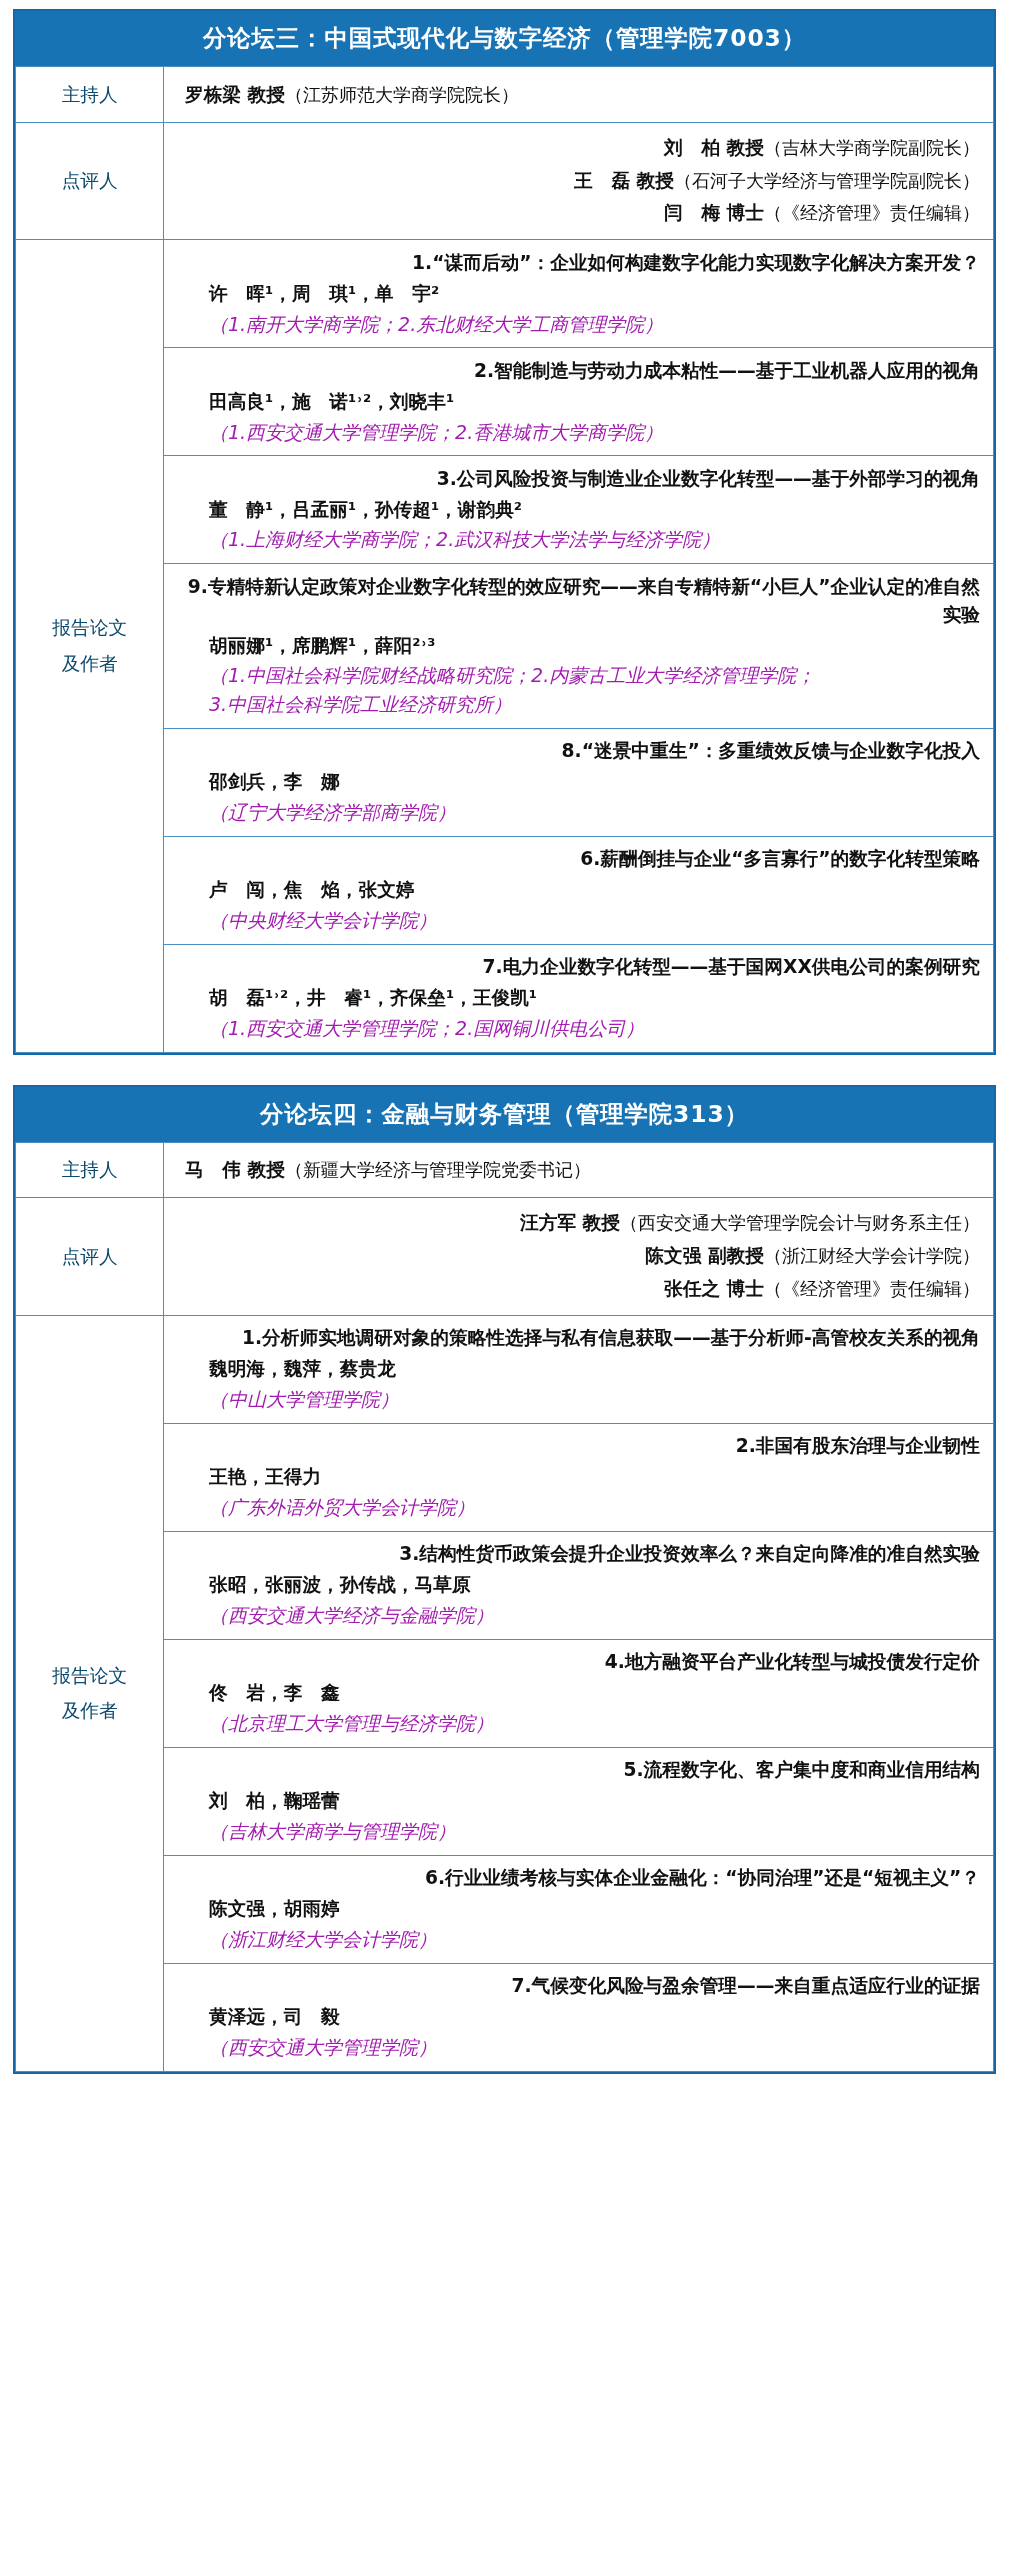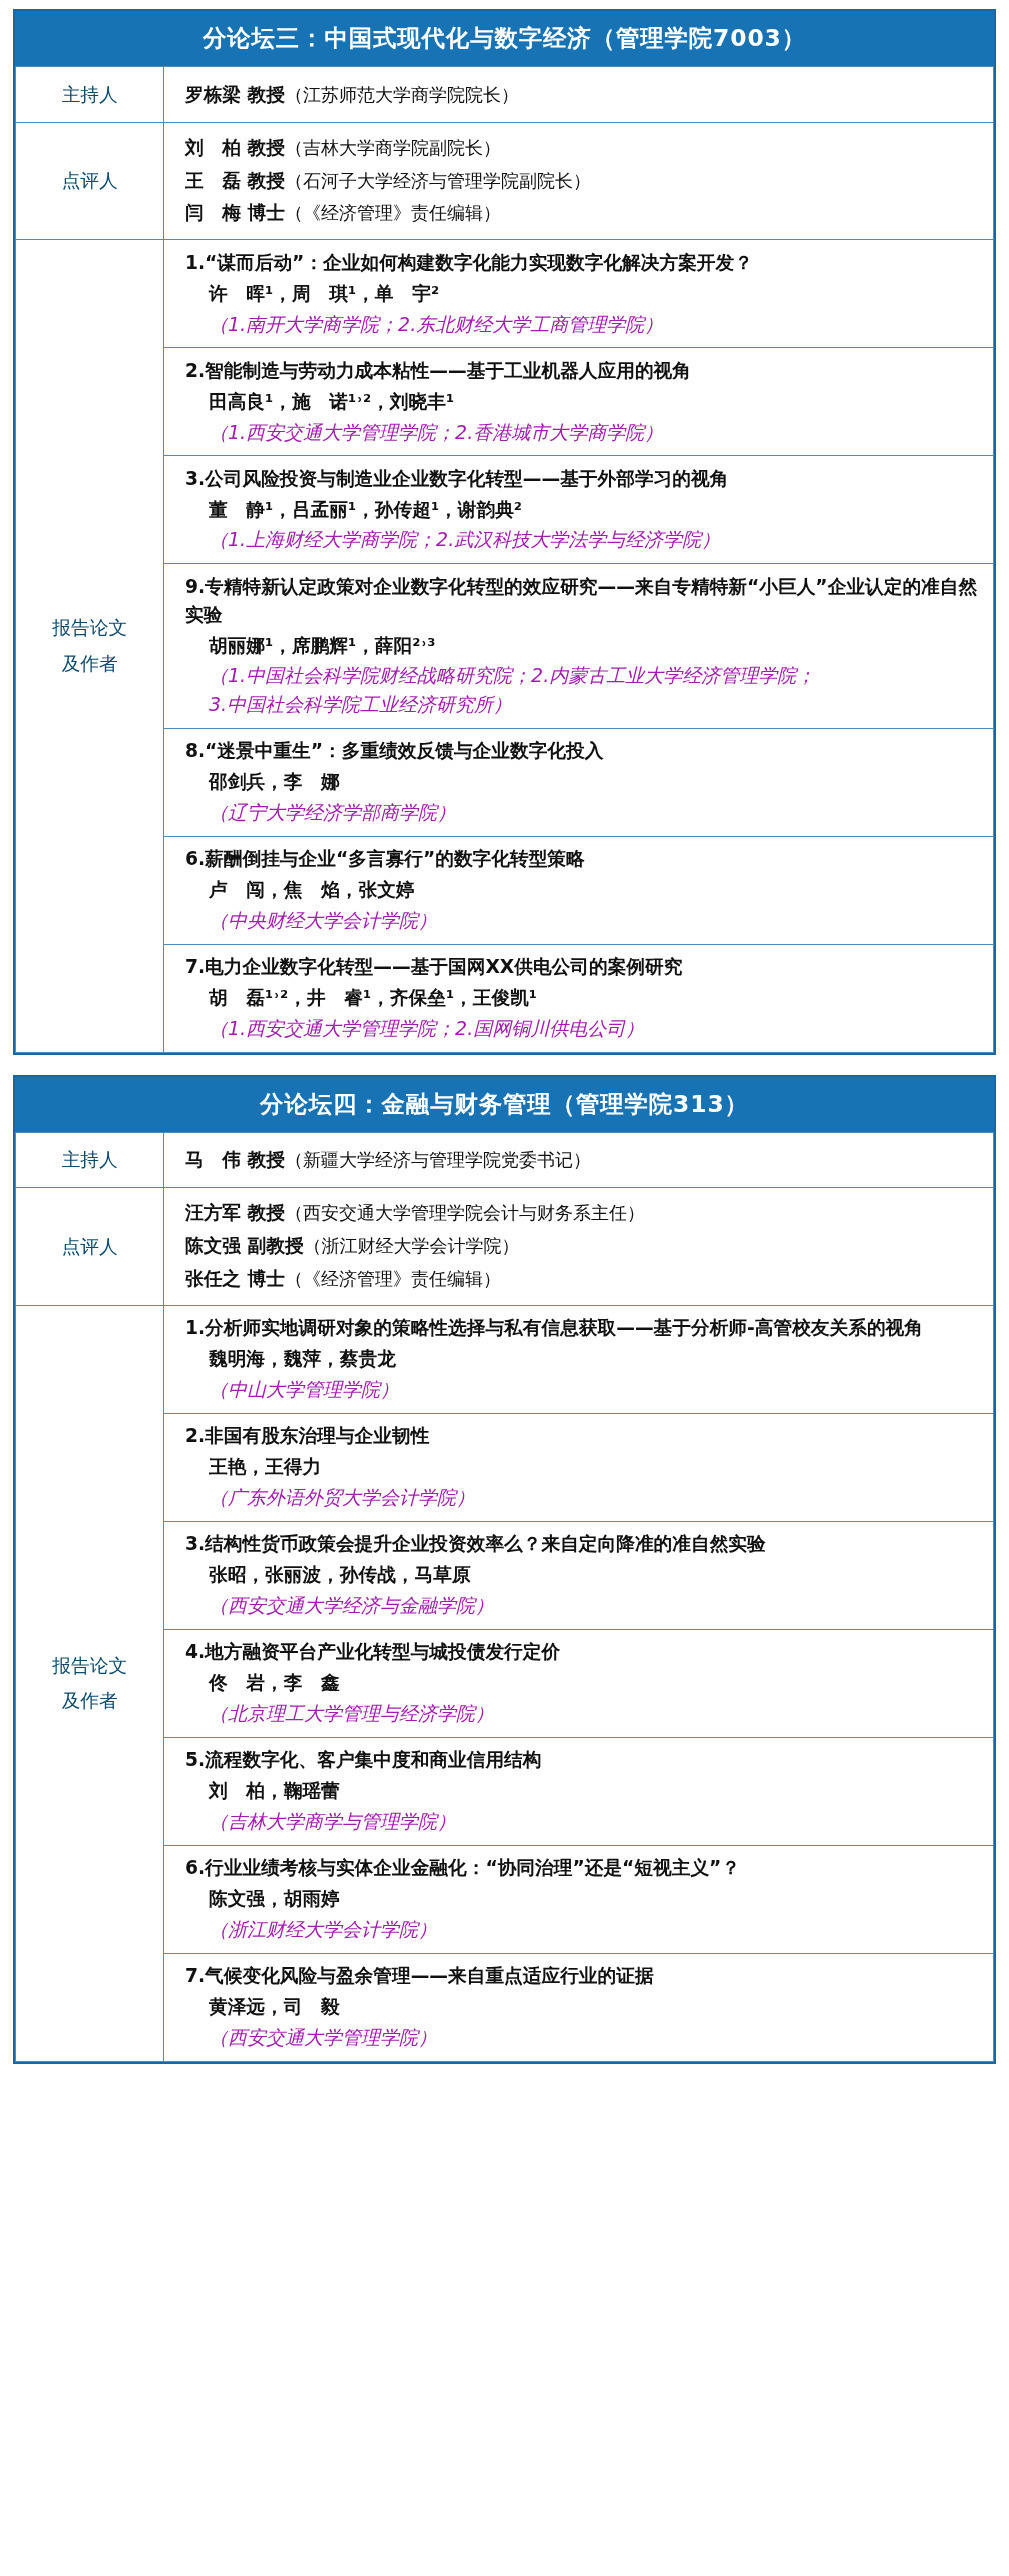--- a/index.html
+++ b/index.html
@@ -14,21 +14,21 @@
   }
   .page {
     width: 1009px;
     box-sizing: border-box;
     padding: 9.3px 13px 13px 13px;
   }
   .panel {
     border: 2.8px solid #1667a8;
     box-sizing: border-box;
     width: 983px;
-    margin: 0 auto 20px auto;
+    margin: 0 auto 30px auto;
     background: #ffffff;
   }
   .panel-header {
     background: #1873b5;
     color: #ffffff;
     text-align: center;
     font-weight: bold;
     font-size: 23.4px;
     letter-spacing: 0.9px;
     padding: 11.2px 5.6px 12px 5.6px;
@@ -61,20 +61,21 @@
     padding: 8.4px 13px 9.3px 20.6px;
   }
   .paper-block:last-child {
     border-bottom: none;
   }
   .paper-title {
     font-size: 18.7px;
     font-weight: bold;
     line-height: 1.5;
     margin-bottom: 2.8px;
+    text-align: right;
   }
   .paper-authors {
     font-size: 18.7px;
     font-weight: bold;
     line-height: 1.5;
     padding-left: 24px;
     margin-bottom: 1.9px;
   }
   .paper-affil {
     font-size: 19px;
@@ -93,20 +94,21 @@
   }
   .host-line .name {
     font-weight: bold;
   }
   .host-line .affil {
     font-weight: normal;
     font-size: 18px;
   }
   .rev-list {
     padding: 9.3px 13px 9.3px 20.6px;
+    text-align: right;
   }
   .rev-item {
     font-size: 18.7px;
     line-height: 1.75;
   }
   .rev-item .name {
     font-weight: bold;
   }
   .rev-item .affil {
     font-weight: normal;

